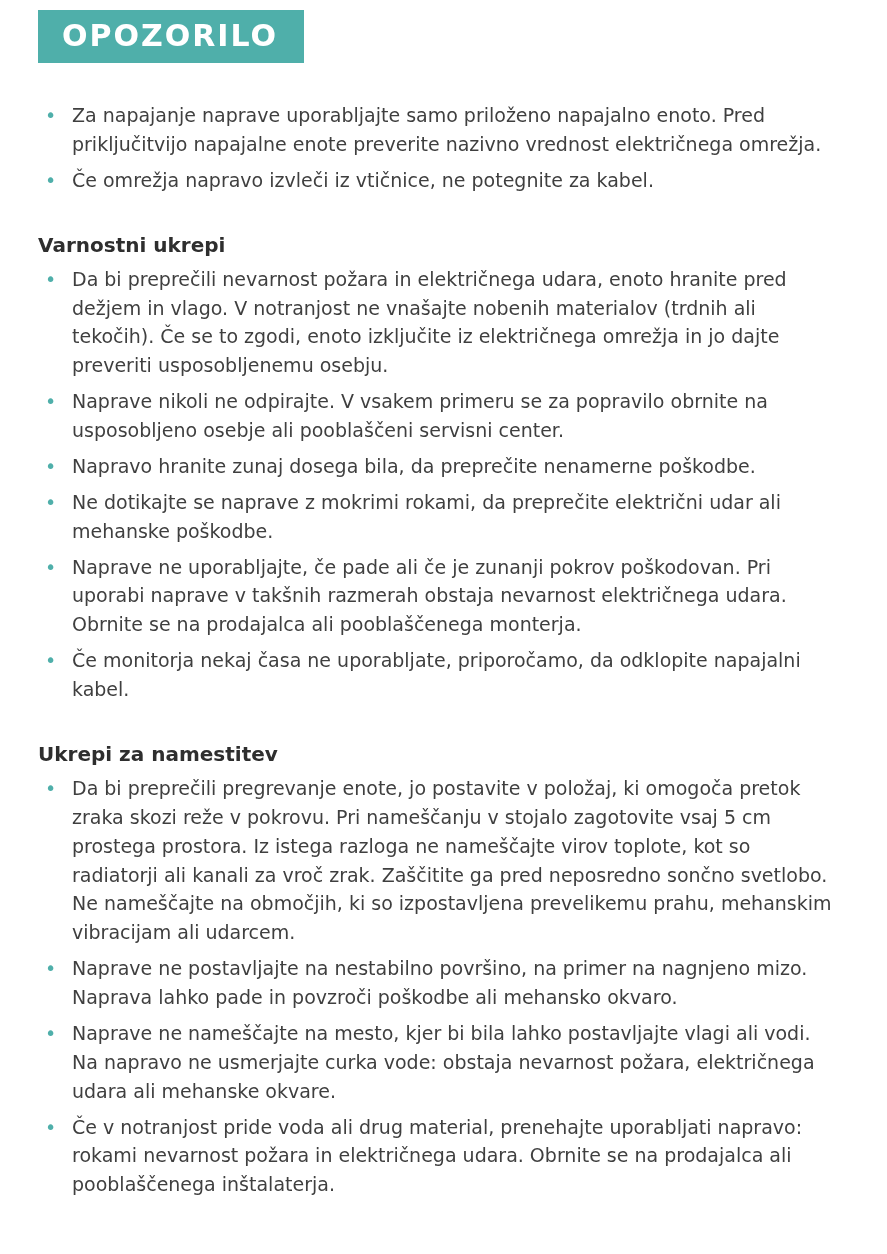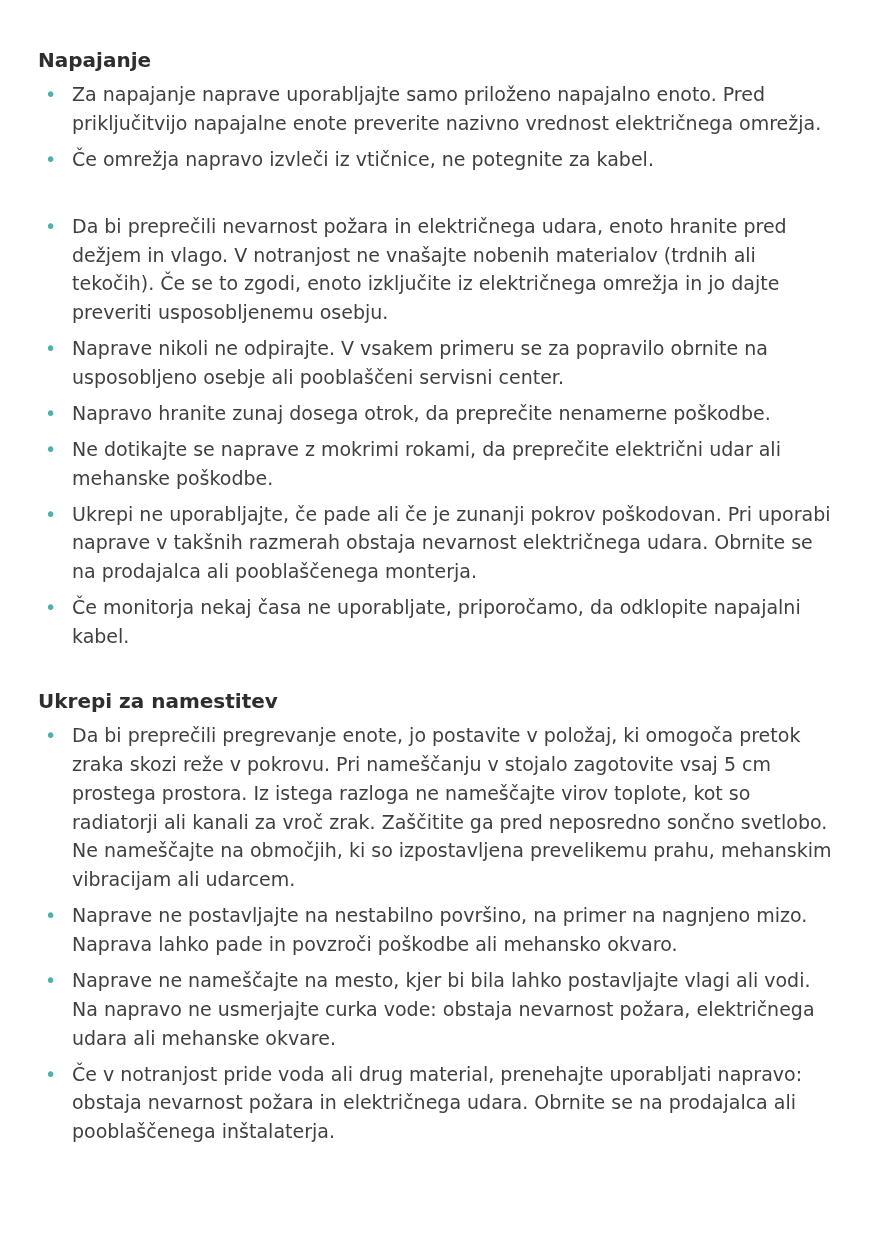--- a/index.html
+++ b/index.html
@@ -64,62 +64,63 @@
   }
   .bullet-text{
     flex:1 1 auto;
     max-width:760px;
   }
 </style>
 </head>
 <body>
 
 <main class="page">
+  <div class="badge">OPOZORILO</div>
 
   <div id="sections" class="sections">
   <section class="section">
-    <h2 class="section-heading">Napajanje</h2>
     <ul class="bullet-list">
   <li class="bullet-item">
     <span class="bullet-dot">•</span>
     <span class="bullet-text">Za napajanje naprave uporabljajte samo priloženo napajalno enoto. Pred priključitvijo napajalne enote preverite nazivno vrednost električnega omrežja.</span>
   </li>
 
   <li class="bullet-item">
     <span class="bullet-dot">•</span>
     <span class="bullet-text">Če omrežja napravo izvleči iz vtičnice, ne potegnite za kabel.</span>
   </li>
 </ul>
   </section>
 
   <section class="section">
+    <h2 class="section-heading">Varnostni ukrepi</h2>
     <ul class="bullet-list">
   <li class="bullet-item">
     <span class="bullet-dot">•</span>
     <span class="bullet-text">Da bi preprečili nevarnost požara in električnega udara, enoto hranite pred dežjem in vlago. V notranjost ne vnašajte nobenih materialov (trdnih ali tekočih). Če se to zgodi, enoto izključite iz električnega omrežja in jo dajte preveriti usposobljenemu osebju.</span>
   </li>
 
   <li class="bullet-item">
     <span class="bullet-dot">•</span>
     <span class="bullet-text">Naprave nikoli ne odpirajte. V vsakem primeru se za popravilo obrnite na usposobljeno osebje ali pooblaščeni servisni center.</span>
   </li>
 
   <li class="bullet-item">
     <span class="bullet-dot">•</span>
-    <span class="bullet-text">Napravo hranite zunaj dosega otrok, da preprečite nenamerne poškodbe.</span>
+    <span class="bullet-text">Napravo hranite zunaj dosega bila, da preprečite nenamerne poškodbe.</span>
   </li>
 
   <li class="bullet-item">
     <span class="bullet-dot">•</span>
     <span class="bullet-text">Ne dotikajte se naprave z mokrimi rokami, da preprečite električni udar ali mehanske poškodbe.</span>
   </li>
 
   <li class="bullet-item">
     <span class="bullet-dot">•</span>
-    <span class="bullet-text">Ukrepi ne uporabljajte, če pade ali če je zunanji pokrov poškodovan. Pri uporabi naprave v takšnih razmerah obstaja nevarnost električnega udara. Obrnite se na prodajalca ali pooblaščenega monterja.</span>
+    <span class="bullet-text">Naprave ne uporabljajte, če pade ali če je zunanji pokrov poškodovan. Pri uporabi naprave v takšnih razmerah obstaja nevarnost električnega udara. Obrnite se na prodajalca ali pooblaščenega monterja.</span>
   </li>
 
   <li class="bullet-item">
     <span class="bullet-dot">•</span>
     <span class="bullet-text">Če monitorja nekaj časa ne uporabljate, priporočamo, da odklopite napajalni kabel.</span>
   </li>
 </ul>
   </section>
 
   <section class="section">
@@ -135,18 +136,18 @@
     <span class="bullet-text">Naprave ne postavljajte na nestabilno površino, na primer na nagnjeno mizo. Naprava lahko pade in povzroči poškodbe ali mehansko okvaro.</span>
   </li>
 
   <li class="bullet-item">
     <span class="bullet-dot">•</span>
     <span class="bullet-text">Naprave ne nameščajte na mesto, kjer bi bila lahko postavljajte vlagi ali vodi. Na napravo ne usmerjajte curka vode: obstaja nevarnost požara, električnega udara ali mehanske okvare.</span>
   </li>
 
   <li class="bullet-item">
     <span class="bullet-dot">•</span>
-    <span class="bullet-text">Če v notranjost pride voda ali drug material, prenehajte uporabljati napravo: obstaja nevarnost požara in električnega udara. Obrnite se na prodajalca ali pooblaščenega inštalaterja.</span>
+    <span class="bullet-text">Če v notranjost pride voda ali drug material, prenehajte uporabljati napravo: rokami nevarnost požara in električnega udara. Obrnite se na prodajalca ali pooblaščenega inštalaterja.</span>
   </li>
 </ul>
   </section>
 </div>
 </main>
 
 </body></html>

